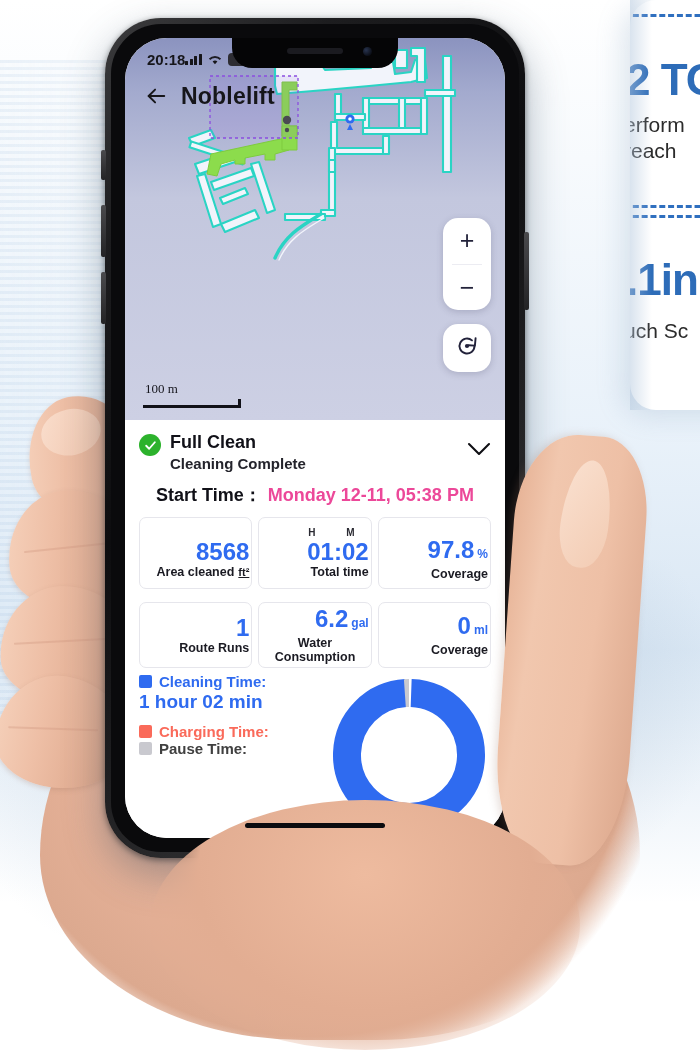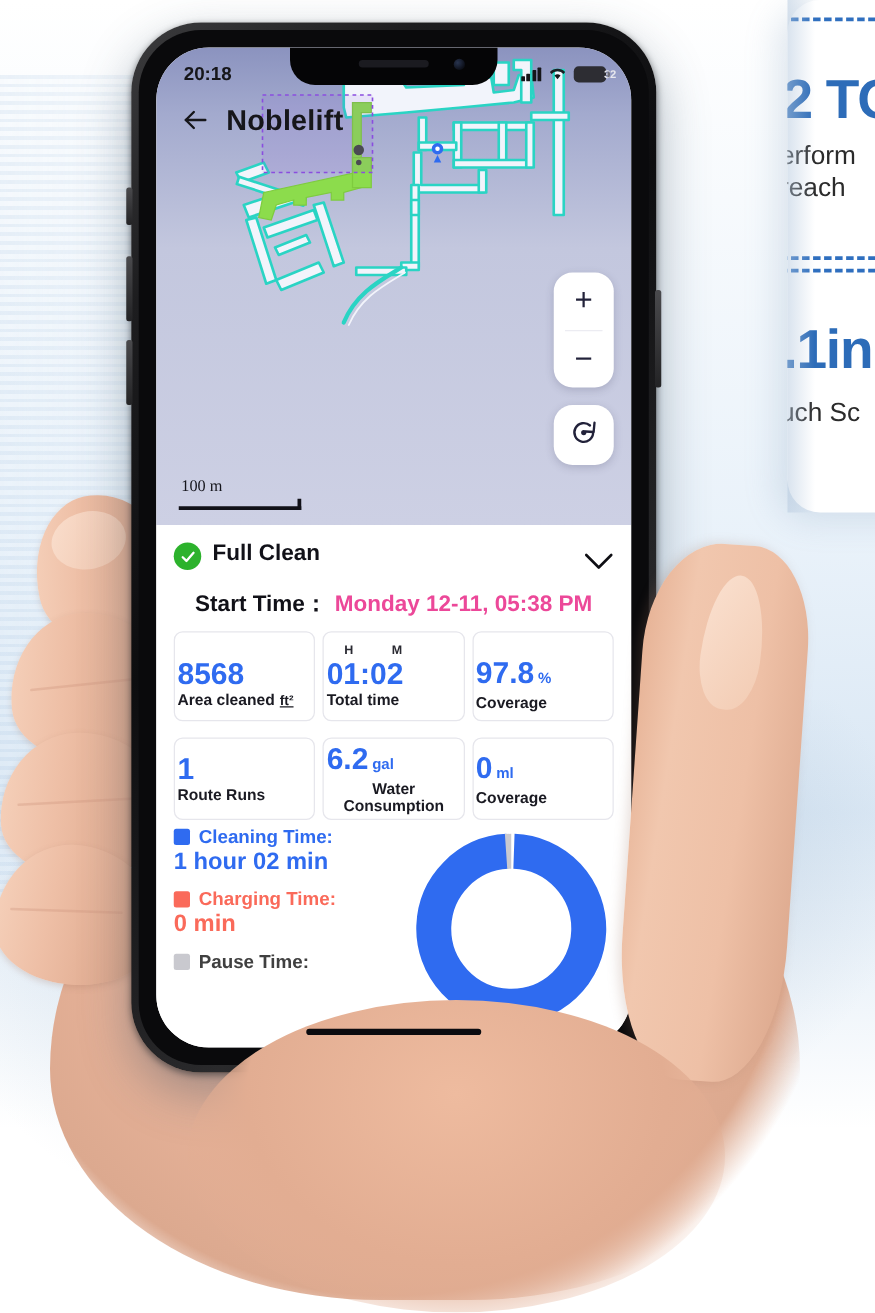--- a/index.html
+++ b/index.html
@@ -142,21 +142,21 @@
     width:56px;height:6px;border-radius:4px;background:#1b1b20;
   }
   .notch .camera{
     position:absolute;right:26px;top:9px;width:9px;height:9px;border-radius:50%;
     background:radial-gradient(circle at 35% 35%,#28344f,#0c0f18 70%);
   }
 
   
   .statusbar{
     position:absolute;top:0;left:0;right:0;height:36px;z-index:30;
-    display:flex;align-items:center;justify-content:space-between;
+    display:flex;align-items:center;justify-content:flex-start;
     padding:6px 20px 0 22px;box-sizing:border-box;color:#16161a;
     font-size:15px;font-weight:bold;
   }
   .sb-right{display:flex;align-items:center;gap:5px;}
   .bars{display:flex;align-items:flex-end;gap:1.5px;height:11px;}
   .bars i{width:3px;background:#16161a;border-radius:.5px;display:block;}
   .bars i:nth-child(1){height:4px;}
   .bars i:nth-child(2){height:6px;}
   .bars i:nth-child(3){height:8.5px;}
   .bars i:nth-child(4){height:11px;}
@@ -228,21 +228,21 @@
 
   .starttime{
     text-align:center;margin-top:10px;font-size:18px;font-weight:bold;white-space:nowrap;
   }
   .starttime .k{color:#111118;}
   .starttime .v{color:#ec4899;margin-left:6px;}
 
   .cards{display:flex;gap:6px;margin-top:10px;}
   .card{
     flex:1;border:1px solid #e6e6ec;border-radius:7px;background:#fff;
-    height:72px;display:flex;flex-direction:column;align-items:flex-start;justify-content:center;
+    height:72px;display:flex;flex-direction:column;align-items:flex-end;justify-content:center;
     text-align:center;box-sizing:border-box;padding:3px 2px;
   }
   .cards.row2 .card{height:66px;margin-top:3px;}
   .hm{font-size:10px;font-weight:bold;color:#2a2a32;letter-spacing:14px;margin-left:14px;height:12px;line-height:12px;}
   .cval{font-size:24px;font-weight:bold;color:#2f6bf0;line-height:26px;}
   .cval .unit{font-size:12px;margin-left:3px;}
   .clabel{font-size:12.5px;font-weight:bold;color:#1a1a22;line-height:14px;}
   .clabel .u{font-size:11px;margin-left:4px;text-decoration:underline;}
 
   .legend-wrap{display:flex;margin-top:5px;}
@@ -398,20 +398,21 @@
   <div class="panel">
 
     <div class="status-row">
       <span class="check-icon">
         <svg width="13" height="13" viewBox="0 0 24 24" fill="none" stroke="#ffffff" stroke-width="3.4" stroke-linecap="round" stroke-linejoin="round">
           <polyline points="4,12.5 9.5,18 20,6"></polyline>
         </svg>
       </span>
       <span class="status-texts">
         <div class="status-title">Full Clean</div>
+        <div class="status-sub">Cleaning Complete</div>
       </span>
       <span class="chev">
         <svg width="24" height="14" viewBox="0 0 24 14" fill="none" stroke="#0f0f14" stroke-width="2.1" stroke-linecap="round" stroke-linejoin="round">
           <polyline points="2,2 12,12 22,2"></polyline>
         </svg>
       </span>
     </div>
 
     <div class="starttime">
       <span class="k">Start Time：</span><span class="v">Monday 12-11, 05:38 PM</span>
@@ -463,21 +464,20 @@
         <div class="lrow">
           <span class="sw" style="background:#2f6bf0"></span>
           <span class="lname" style="color:#2f6bf0">Cleaning Time:</span>
         </div>
         <div class="lval" style="color:#2f6bf0">1 hour 02 min</div>
 
         <div class="lrow">
           <span class="sw" style="background:#fa6a5a"></span>
           <span class="lname" style="color:#fa6a5a">Charging Time:</span>
         </div>
-        <div class="lval" style="color:#fa6a5a">0 min</div>
 
         <div class="lrow">
           <span class="sw" style="background:#c9c9cf"></span>
           <span class="lname" style="color:#404040">Pause Time:</span>
         </div>
       </div>
 
       <div class="donut-wrap">
         <svg class="donut" width="172" height="172" viewBox="0 0 172 172">
           <g transform="translate(86,86)">

